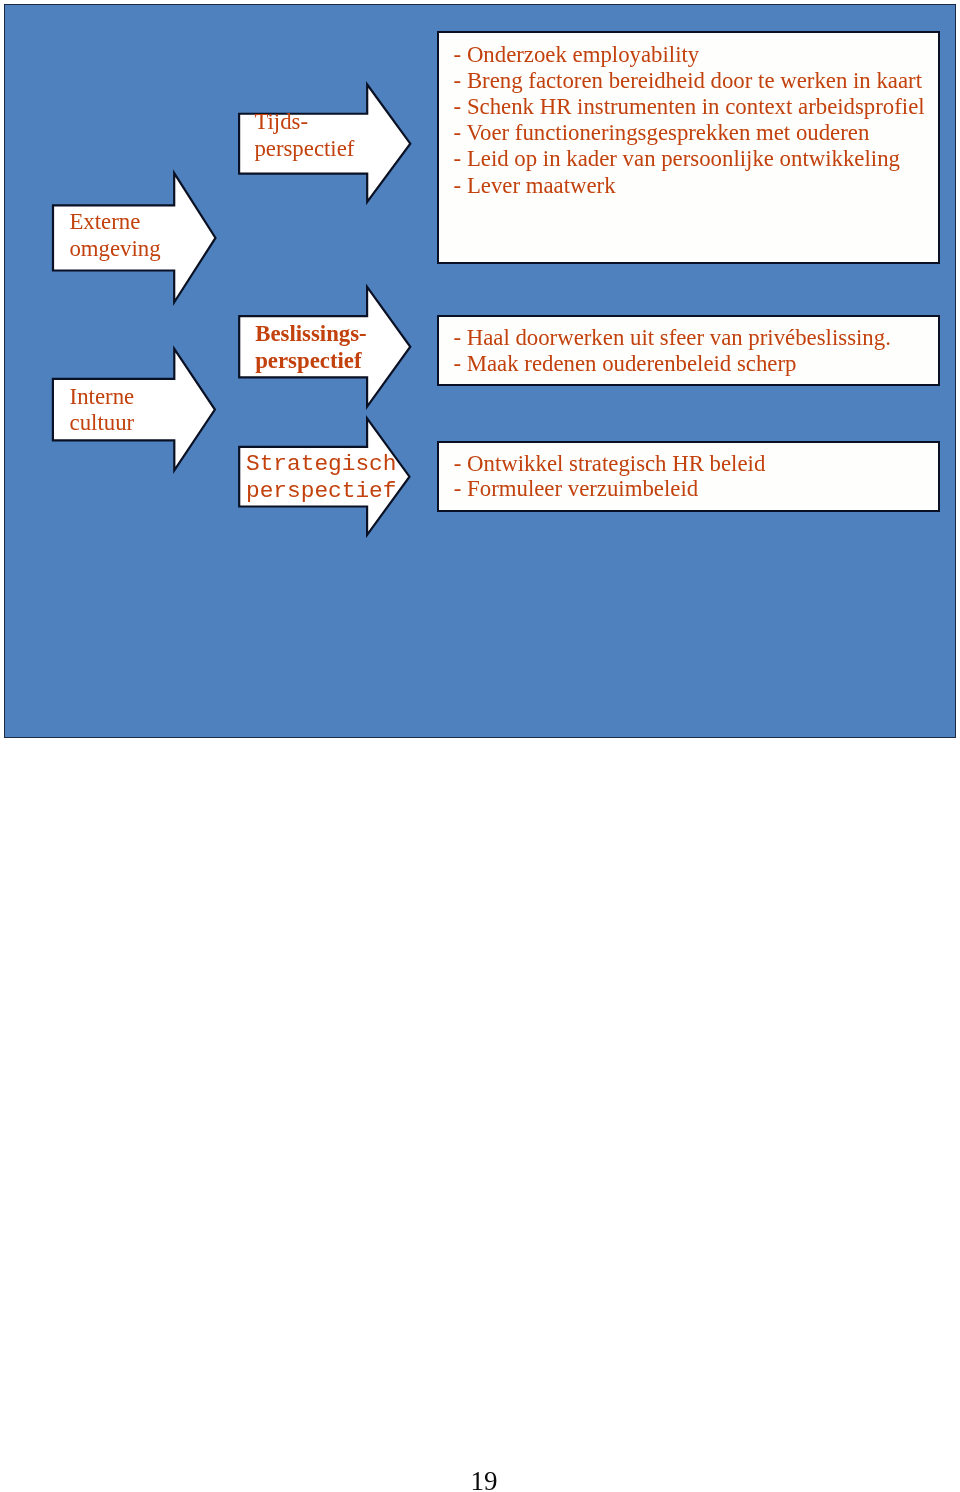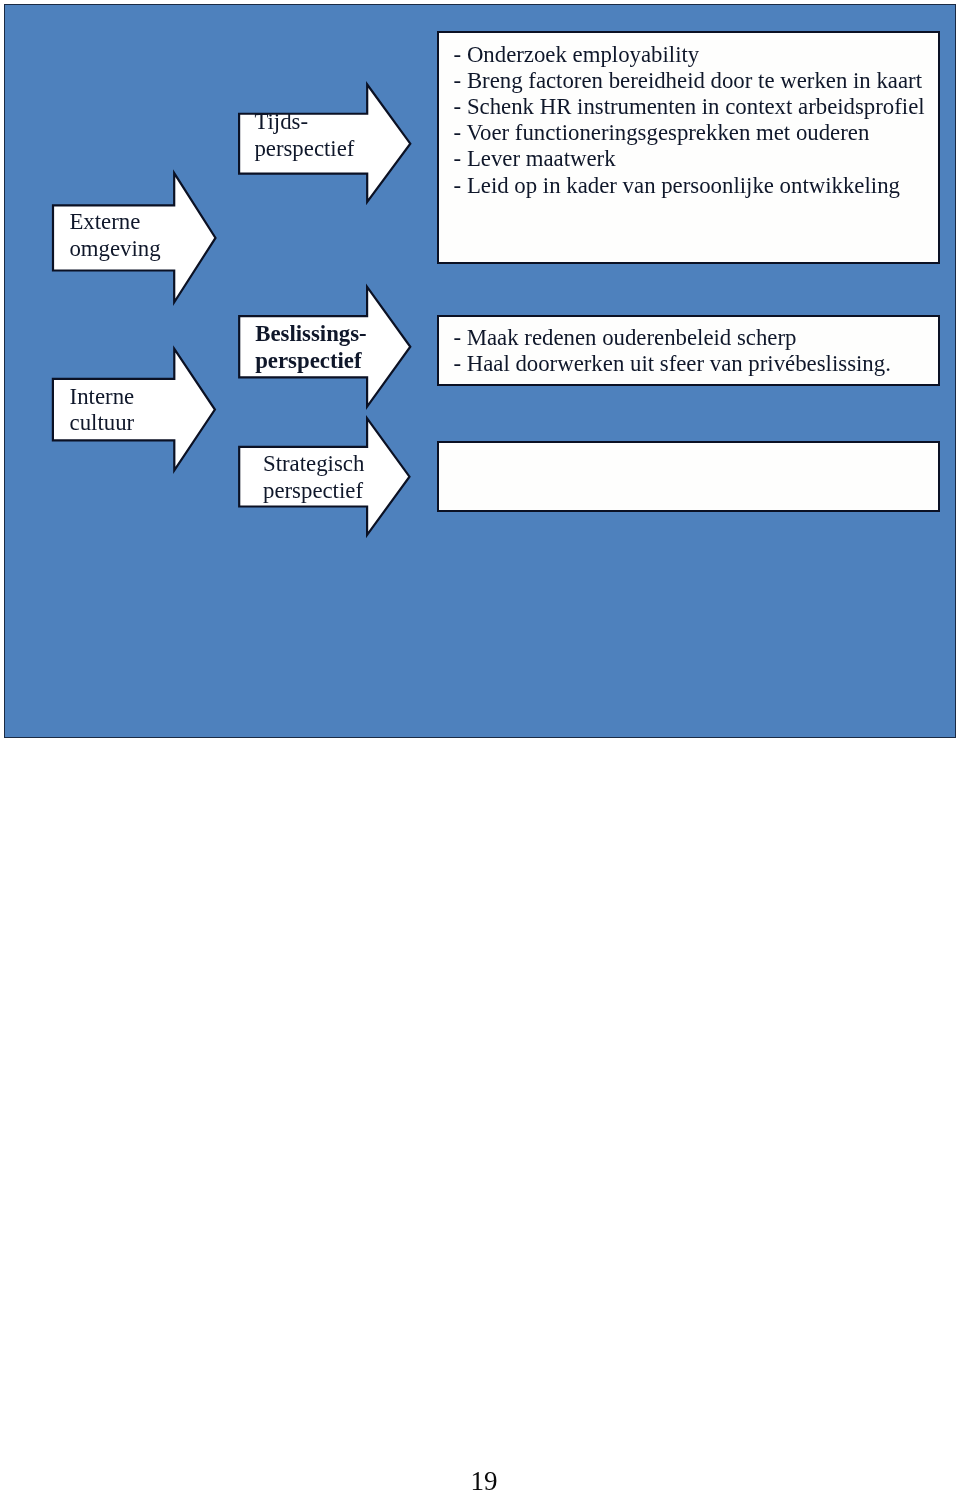--- a/index.html
+++ b/index.html
@@ -8,21 +8,21 @@
        font-family:"Liberation Serif",serif;
        -webkit-font-smoothing:antialiased;}
   .page{position:absolute;left:0;top:0;width:960px;height:1492px;background:#ffffff;}
 
   .panel{position:absolute;left:4px;top:4px;width:952px;height:734px;
          background:#4e81bd;border:1px solid #1b2b44;box-sizing:border-box;}
 
   .shape{position:absolute;}
   .shape svg{display:block;}
 
-  .label{position:absolute;color:#0f172a;text-align:left;white-space:nowrap;
+  .label{position:absolute;color:#c2410c;text-align:left;white-space:nowrap;
          font-size:22.8px;}
   .label div{display:block;}
 
   .abox{position:absolute;background:#fefefd;border:2.4px solid #0b1124;box-sizing:border-box;}
 
   .pageno{position:absolute;color:#0a0a0a;text-align:center;
           font-family:"Liberation Serif",serif;}
 </style>
 </head>
 <body>
@@ -73,37 +73,41 @@
   <div class="label" style="left:254.4px;top:108px;line-height:27.4px;">
     <div>Tijds-</div>
     <div>perspectief</div>
   </div>
 
   <div class="label" style="left:255.2px;top:319.6px;line-height:27.4px;font-weight:bold;">
     <div>Beslissings-</div>
     <div>perspectief</div>
   </div>
 
-  <div class="label" style="left:263px;top:451.0px;line-height:26.6px;">
+  <div class="label" style="left:246px;top:451.0px;line-height:26.6px;font-family:Liberation Mono, monospace;">
     <div>Strategisch</div>
     <div>perspectief</div>
   </div>
 
   <div class="abox" style="left:437px;top:31px;width:503px;height:233px;"></div>
   <div class="label" style="left:453.6px;top:41.6px;line-height:26.2px;">
     <div>- Onderzoek employability</div>
     <div>- Breng factoren bereidheid door te werken in kaart</div>
     <div>- Schenk HR instrumenten in context arbeidsprofiel</div>
     <div>- Voer functioneringsgesprekken met ouderen</div>
+    <div>- Leid op in kader van persoonlijke ontwikkeling</div>
     <div>- Lever maatwerk</div>
-    <div>- Leid op in kader van persoonlijke ontwikkeling</div>
   </div>
 
   <div class="abox" style="left:437px;top:315px;width:503px;height:71px;"></div>
   <div class="label" style="left:453.4px;top:325.0px;line-height:25.7px;">
+    <div>- Haal doorwerken uit sfeer van privébeslissing.</div>
     <div>- Maak redenen ouderenbeleid scherp</div>
-    <div>- Haal doorwerken uit sfeer van privébeslissing.</div>
   </div>
 
   <div class="abox" style="left:437px;top:441px;width:503px;height:71px;"></div>
+  <div class="label" style="left:453.8px;top:452.2px;line-height:24.5px;">
+    <div>- Ontwikkel strategisch HR beleid</div>
+    <div>- Formuleer verzuimbeleid</div>
+  </div>
 
   <div class="pageno" style="left:444px;top:1468px;width:80px;font-size:27px;line-height:27px;">19</div>
 </div>
 
 </body></html>

